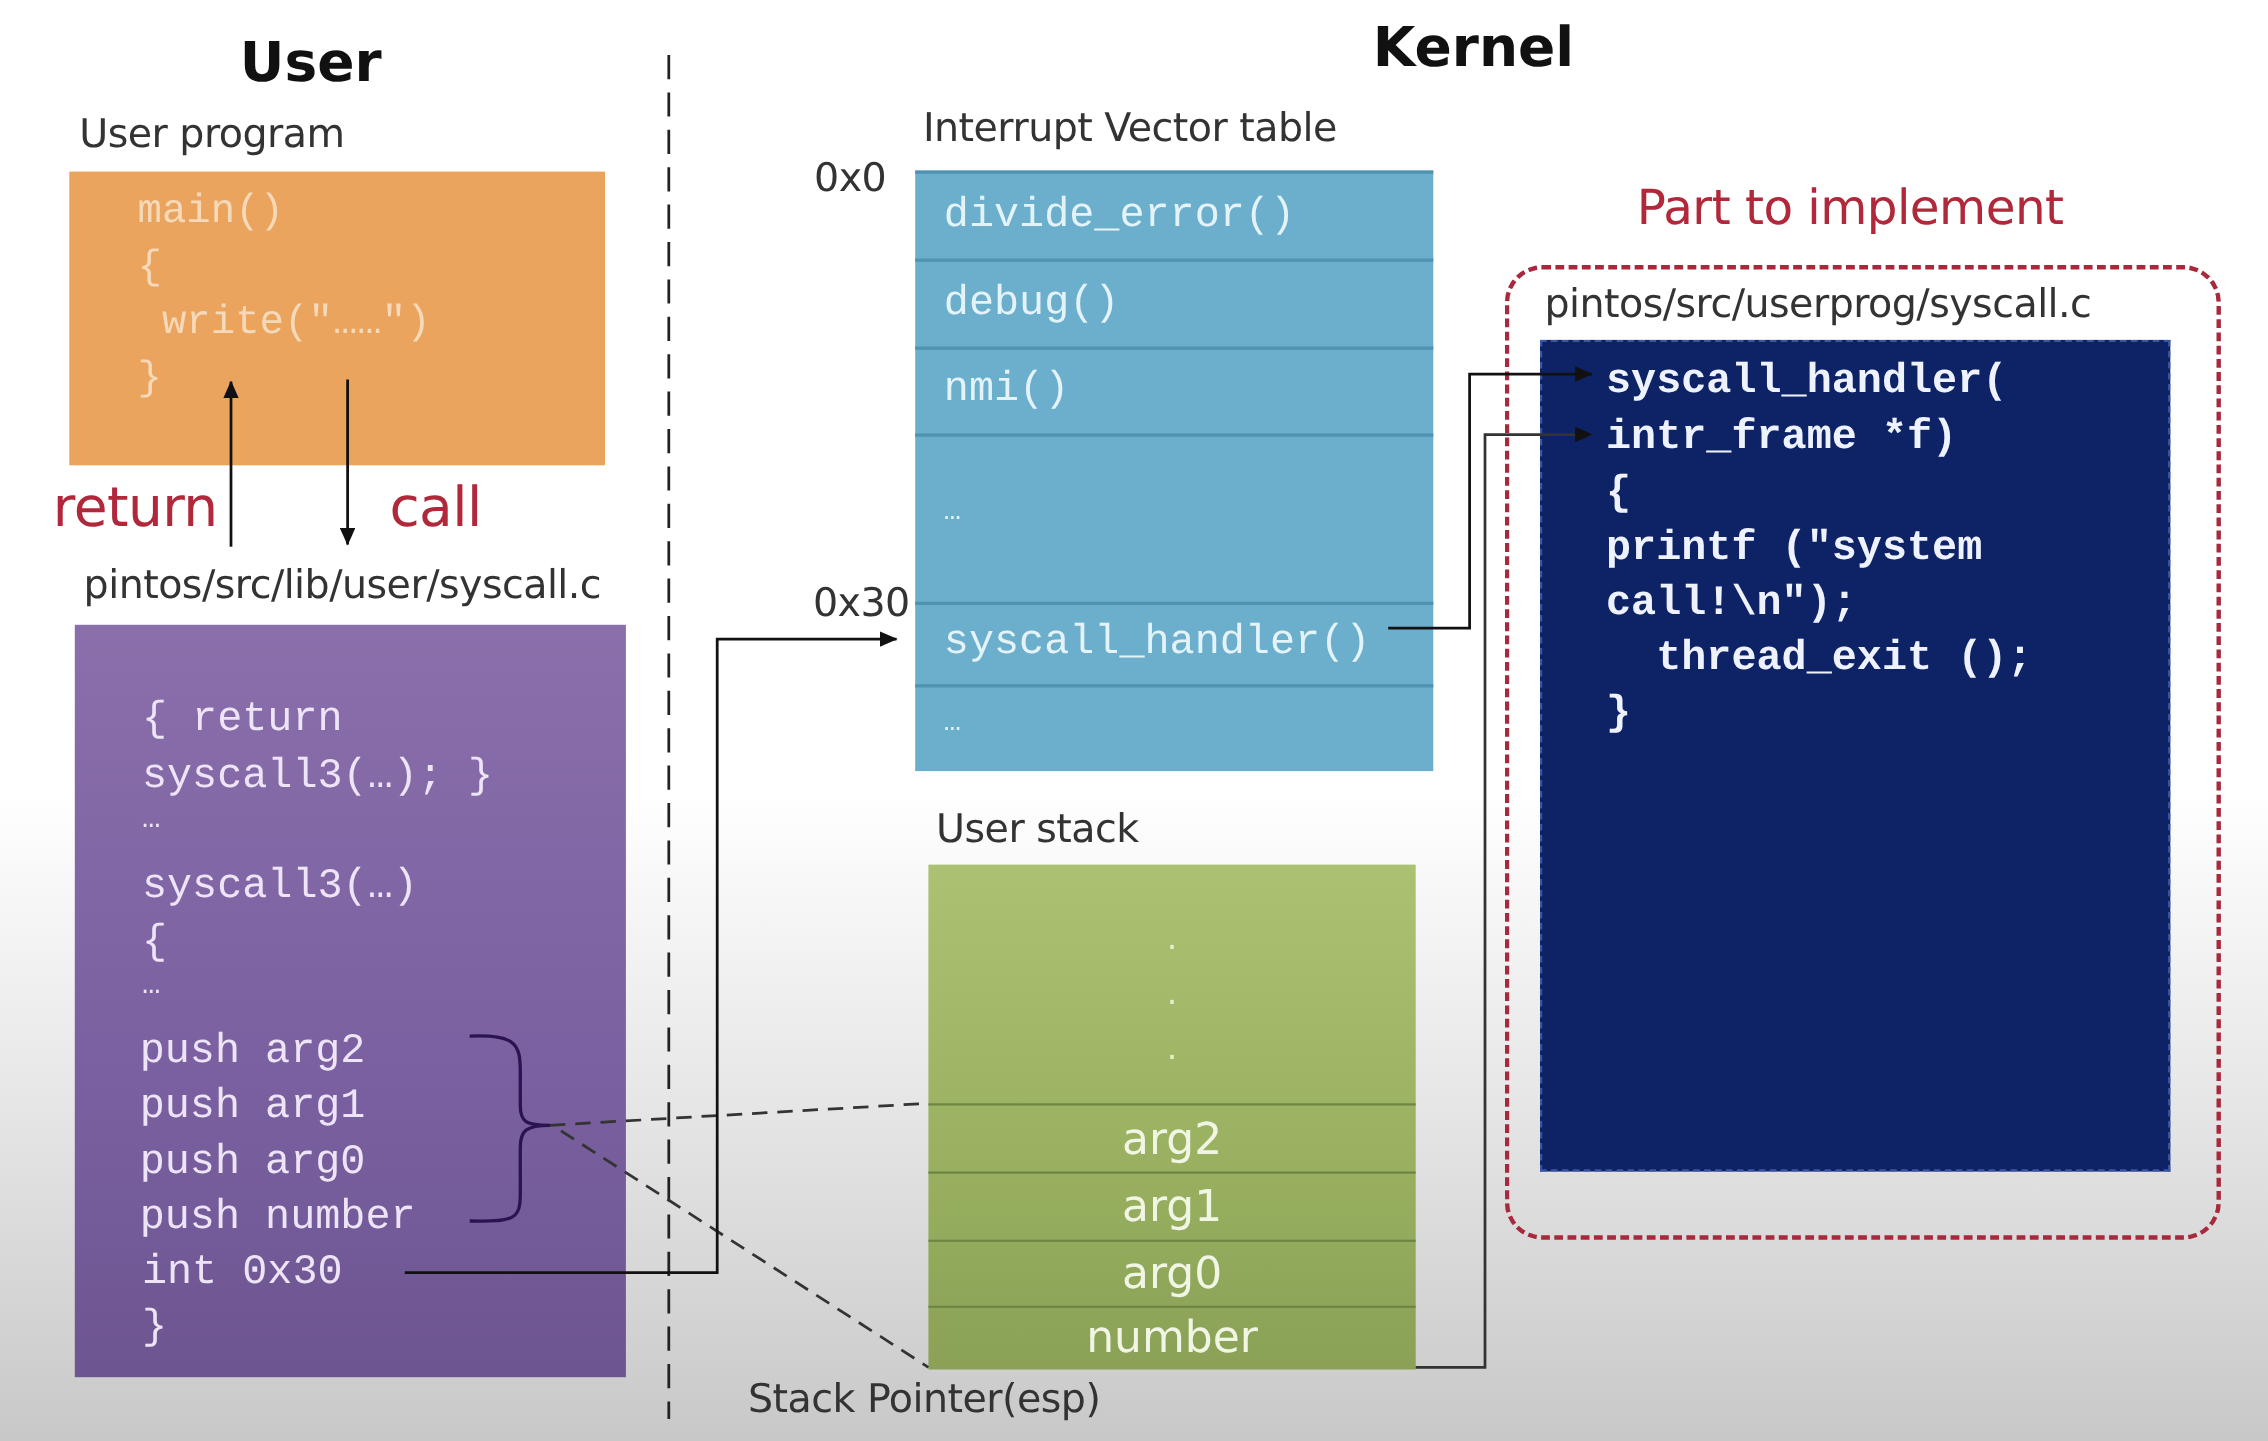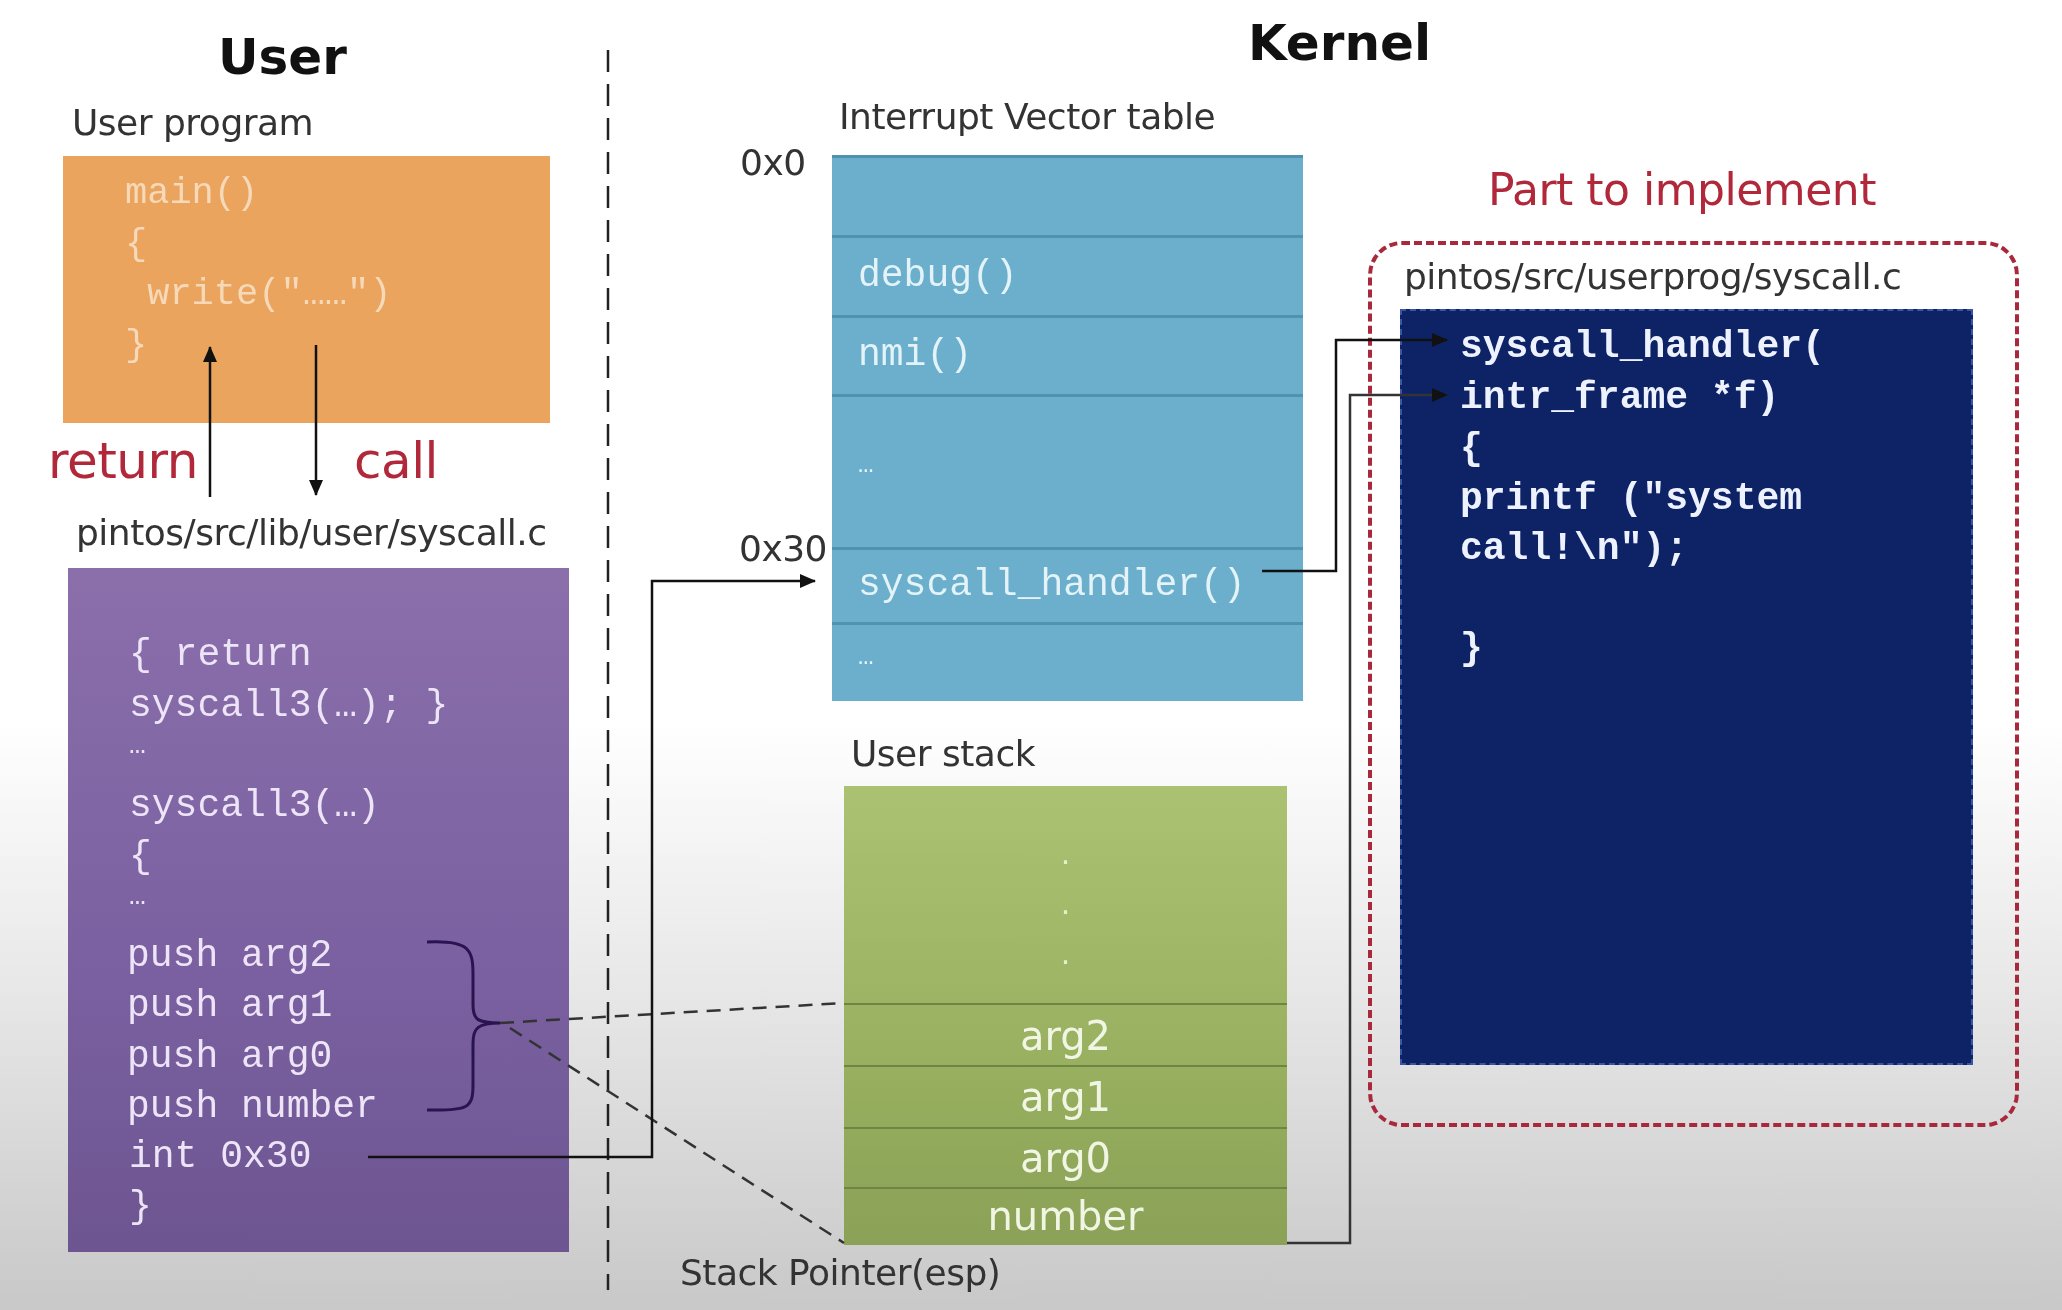--- a/index.html
+++ b/index.html
@@ -58,20 +58,21 @@
   <div class="abs mono code-purple" style="left:59px; top:467px;">push arg0</div>
   <div class="abs mono code-purple" style="left:59px; top:517px;">push number</div>
   <div class="abs mono code-purple" style="left:61px; top:567px;">int 0x30</div>
   <div class="abs mono code-purple" style="left:61px; top:617px;">}</div>
 </div>
 
 <div class="abs label" style="left:839px; top:96px;">Interrupt Vector table</div>
 <div class="abs label" style="left:740px; top:142px;">0x0</div>
 <div class="abs label" style="left:727px; top:528px;margin-left:12px;">0x30</div>
 <div class="box blue" style="left:832px; top:155px; width:471px; height:546px; border-top:3px solid #4f93b1;">
+  <div class="abs mono code-blue" style="left:26px; top:16px;">divide_error()</div>
   <div class="row" style="top:77px;"></div>
   <div class="abs mono code-blue" style="left:26px; top:96px;">debug()</div>
   <div class="row" style="top:157px;"></div>
   <div class="abs mono code-blue" style="left:26px; top:175px;">nmi()</div>
   <div class="row" style="top:236px;"></div>
   <div class="abs mono code-blue" style="left:26px; top:292px; font-size:26px;">…</div>
   <div class="row" style="top:389px;"></div>
   <div class="abs mono code-blue" style="left:26px; top:405px;">syscall_handler()</div>
   <div class="row" style="top:464px;"></div>
   <div class="abs mono code-blue" style="left:26px; top:484px; font-size:26px;">…</div>
@@ -95,20 +96,21 @@
 
 <div class="abs label red" style="left:1488px; top:164px; font-size:44px;">Part to implement</div>
 <div class="box" style="left:1368px; top:241px; width:651px; height:886px; border:4px dashed #a8283c; border-radius:34px;"></div>
 <div class="abs label" style="left:1404px; top:256px;">pintos/src/userprog/syscall.c</div>
 <div class="box navy" style="left:1400px; top:309px; width:573px; height:756px;">
   <div class="abs mono code-navy" style="left:58px; top:65px;">intr_frame *f)</div>
   <div class="abs mono code-navy" style="left:58px; top:14px;">syscall_handler(</div>
   <div class="abs mono code-navy" style="left:58px; top:116px;">{</div>
   <div class="abs mono code-navy" style="left:58px; top:166px;">printf ("system</div>
   <div class="abs mono code-navy" style="left:58px; top:216px;">call!\n");</div>
+  <div class="abs mono code-navy" style="left:58px; top:266px;">  thread_exit ();</div>
   <div class="abs mono code-navy" style="left:58px; top:316px;">}</div>
 </div>
 
 <svg class="overlay" width="2062" height="1310" viewBox="0 0 2062 1310">
   <defs>
     <marker id="ah" markerWidth="10" markerHeight="10" refX="9" refY="5" orient="auto" markerUnits="userSpaceOnUse">
       <path d="M0,0 L10,5 L0,10 z" fill="#111"></path>
     </marker>
     <marker id="ahs" markerWidth="16" markerHeight="14" refX="15" refY="7" orient="auto" markerUnits="userSpaceOnUse">
       <path d="M0,0 L16,7 L0,14 z" fill="#111"></path>

